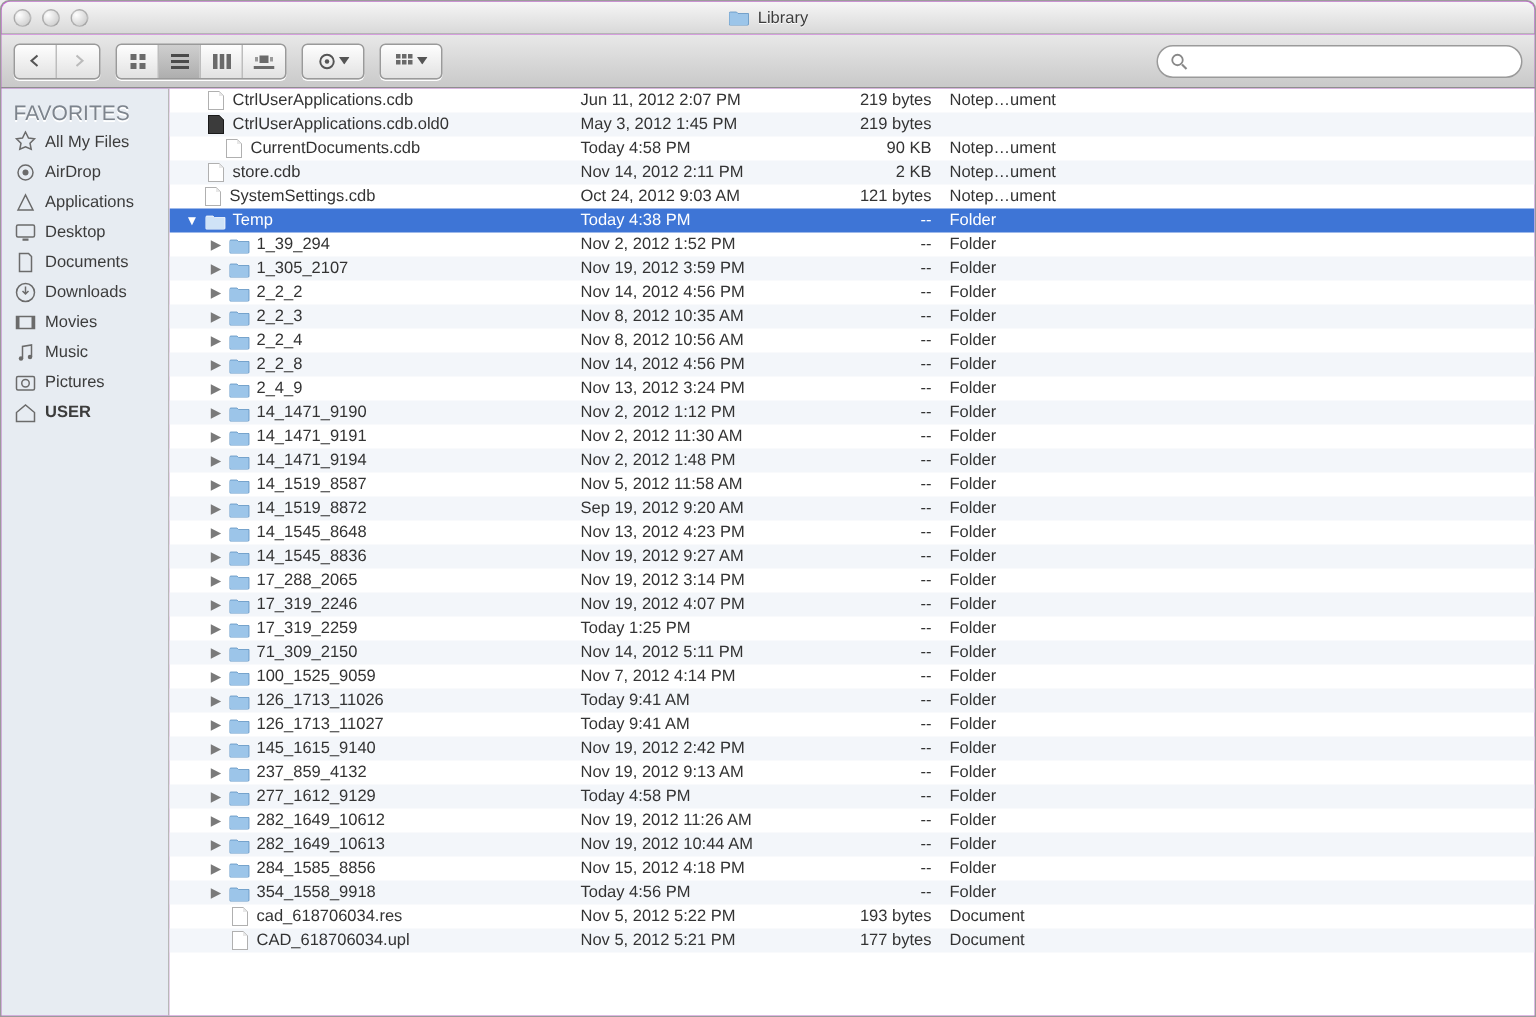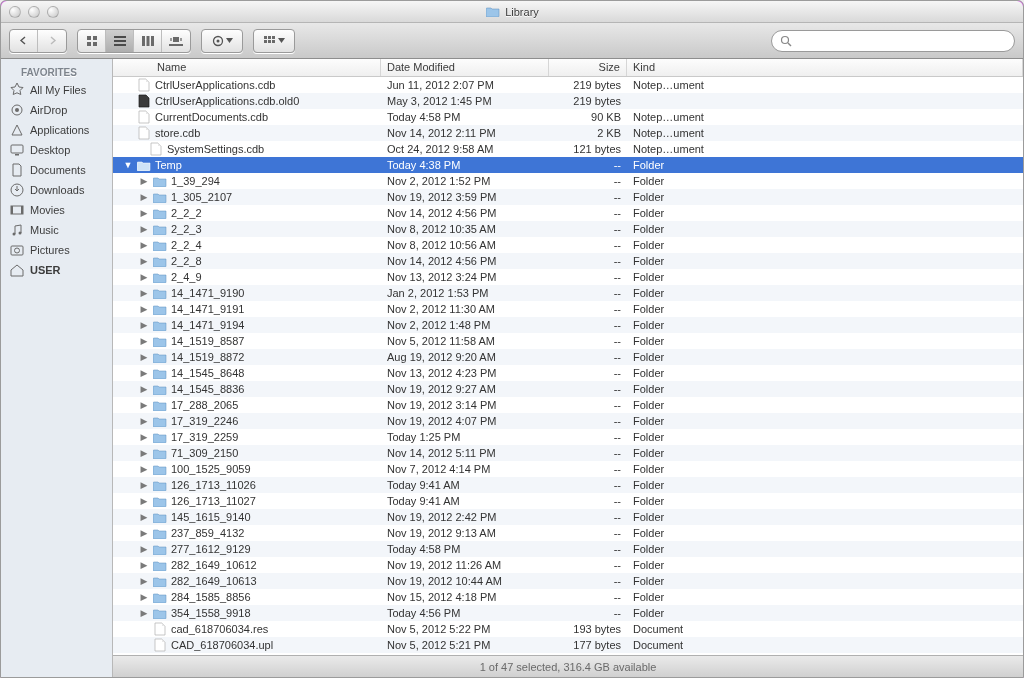--- a/index.html
+++ b/index.html
@@ -21,21 +21,21 @@
 .seg .btn.active { background: linear-gradient(#cfcfcf,#aeaeae); }
 .spacer { flex: 1; }
 .search { width: 244px; height: 22px; border: 1px solid #9a9a9a; border-radius: 11px; background: #fff; display: flex; align-items: center; padding: 0 8px; gap: 4px; color: #888; }
 .search svg { width: 12px; height: 12px; }
 
 
 .body { flex: 1; display: flex; min-height: 0; }
 
 
 .sidebar { width: 112px; background: #e7ecf2; border-right: 1px solid #b8b8b8; padding-top: 4px; }
-.sb-head { color: #7d848d; font-size: 10px; font-weight: bold; padding: 4px 20px 2px; text-shadow: 0 1px 0 #fff; }
+.sb-head { color: #7d848d; font-size: 14px; font-weight: normal; padding: 4px 8px 2px; text-shadow: 0 1px 0 #fff; }
 .sb-item { display: flex; align-items: center; gap: 5px; padding: 2px 8px; color: #3c3c3c; cursor: default; }
 .sb-item .ic { width: 16px; height: 16px; display: flex; align-items: center; justify-content: center; color: #6b6b6b; }
 .sb-item.bold { font-weight: bold; }
 
 
 .main { flex: 1; display: flex; flex-direction: column; min-width: 0; background: #fff; }
 .hdr { height: 18px; background: linear-gradient(#fdfdfd,#efefef); border-bottom: 1px solid #c9c9c9; display: flex; color: #3b3b3b; }
 .hdr .hc { border-right: 1px solid #d6d6d6; padding: 2px 6px; white-space: nowrap; overflow: hidden; }
 .c-name { flex: 0 0 268px; padding-left: 44px !important; }
 .c-date { flex: 0 0 168px; }
@@ -252,26 +252,20 @@
               <svg width="16" height="16" viewBox="0 0 16 16">
                 <path d="M2 8l6-5 6 5v6H2z" fill="none" stroke="#6b6b6b" stroke-width="1"></path>
               </svg>
             </span>
             <span>USER</span>
           </div>
         </div>
     </div>
 
     <div class="main">
-      <div class="hdr">
-        <div class="hc c-name">Name</div>
-        <div class="hc c-date">Date Modified</div>
-        <div class="hc c-size">Size</div>
-        <div class="hc c-kind">Kind</div>
-      </div>
       <div class="rows" id="rows">
           <div class="row">
             <div class="cell c-name-cell" style="padding-left:10px">
               <span class="dis"></span>
               <span class="fic">
                 <svg class="i-file" viewBox="0 0 12 14">
                   <path fill="#fff" stroke="#b0b0b0" stroke-width="0.7" d="M1 1h7l3 3v9H1z"></path>
                   <path fill="#e8e8e8" d="M8 1v3h3"></path>
                 </svg>
               </span>
@@ -288,21 +282,21 @@
                 <svg class="i-file" viewBox="0 0 12 14">
                   <path fill="#3b3b3b" stroke="#1a1a1a" stroke-width="0.7" d="M1 1h7l3 3v9H1z"></path>
                 </svg>
               </span>
               <span>CtrlUserApplications.cdb.old0</span>
             </div>
             <div class="cell c-date-cell">May 3, 2012 1:45 PM</div>
             <div class="cell c-size-cell">219 bytes</div>
           </div>
           <div class="row">
-            <div class="cell c-name-cell" style="padding-left:10px">
+            <div class="cell c-name-cell" style="padding-left:22px">
               <span class="dis"></span>
               <span class="fic">
                 <svg class="i-file" viewBox="0 0 12 14">
                   <path fill="#fff" stroke="#b0b0b0" stroke-width="0.7" d="M1 1h7l3 3v9H1z"></path>
                   <path fill="#e8e8e8" d="M8 1v3h3"></path>
                 </svg>
               </span>
               <span>CurrentDocuments.cdb</span>
             </div>
             <div class="cell c-date-cell">Today 4:58 PM</div>
@@ -318,31 +312,31 @@
                   <path fill="#e8e8e8" d="M8 1v3h3"></path>
                 </svg>
               </span>
               <span>store.cdb</span>
             </div>
             <div class="cell c-date-cell">Nov 14, 2012 2:11 PM</div>
             <div class="cell c-size-cell">2 KB</div>
             <div class="cell c-kind-cell">Notep…ument</div>
           </div>
           <div class="row">
-            <div class="cell c-name-cell" style="padding-left:22px">
+            <div class="cell c-name-cell" style="padding-left:8px">
               <span class="dis"></span>
               <span class="fic">
                 <svg class="i-file" viewBox="0 0 12 14">
                   <path fill="#fff" stroke="#b0b0b0" stroke-width="0.7" d="M1 1h7l3 3v9H1z"></path>
                   <path fill="#e8e8e8" d="M8 1v3h3"></path>
                 </svg>
               </span>
               <span>SystemSettings.cdb</span>
             </div>
-            <div class="cell c-date-cell">Oct 24, 2012 9:58 AM</div>
+            <div class="cell c-date-cell">Oct 24, 2012 9:03 AM</div>
             <div class="cell c-size-cell">121 bytes</div>
             <div class="cell c-kind-cell">Notep…ument</div>
           </div>
           <div class="row sel">
             <div class="cell c-name-cell" style="padding-left:10px">
               <span class="dis">▼</span>
               <span class="fic">
                 <svg class="i-folder" viewBox="0 0 14 11">
                   <path fill="#cfe3f7" stroke="#fff" stroke-width="0.5" d="M1 2h4l1 1h7v7a1 1 0 0 1-1 1H1a1 1 0 0 1-1-1V3a1 1 0 0 1 1-1z"></path>
                 </svg>
@@ -454,21 +448,21 @@
           <div class="row">
             <div class="cell c-name-cell" style="padding-left:26px">
               <span class="dis">▶</span>
               <span class="fic">
                 <svg class="i-folder" viewBox="0 0 14 11">
                   <path fill="#9cc5e9" stroke="#5a8fbf" stroke-width="0.5" d="M1 2h4l1 1h7v7a1 1 0 0 1-1 1H1a1 1 0 0 1-1-1V3a1 1 0 0 1 1-1z"></path>
                 </svg>
               </span>
               <span>14_1471_9190</span>
             </div>
-            <div class="cell c-date-cell">Jan 2, 2012 1:53 PM</div>
+            <div class="cell c-date-cell">Nov 2, 2012 1:12 PM</div>
             <div class="cell c-size-cell">--</div>
             <div class="cell c-kind-cell">Folder</div>
           </div>
           <div class="row">
             <div class="cell c-name-cell" style="padding-left:26px">
               <span class="dis">▶</span>
               <span class="fic">
                 <svg class="i-folder" viewBox="0 0 14 11">
                   <path fill="#9cc5e9" stroke="#5a8fbf" stroke-width="0.5" d="M1 2h4l1 1h7v7a1 1 0 0 1-1 1H1a1 1 0 0 1-1-1V3a1 1 0 0 1 1-1z"></path>
                 </svg>
@@ -510,21 +504,21 @@
           <div class="row">
             <div class="cell c-name-cell" style="padding-left:26px">
               <span class="dis">▶</span>
               <span class="fic">
                 <svg class="i-folder" viewBox="0 0 14 11">
                   <path fill="#9cc5e9" stroke="#5a8fbf" stroke-width="0.5" d="M1 2h4l1 1h7v7a1 1 0 0 1-1 1H1a1 1 0 0 1-1-1V3a1 1 0 0 1 1-1z"></path>
                 </svg>
               </span>
               <span>14_1519_8872</span>
             </div>
-            <div class="cell c-date-cell">Aug 19, 2012 9:20 AM</div>
+            <div class="cell c-date-cell">Sep 19, 2012 9:20 AM</div>
             <div class="cell c-size-cell">--</div>
             <div class="cell c-kind-cell">Folder</div>
           </div>
           <div class="row">
             <div class="cell c-name-cell" style="padding-left:26px">
               <span class="dis">▶</span>
               <span class="fic">
                 <svg class="i-folder" viewBox="0 0 14 11">
                   <path fill="#9cc5e9" stroke="#5a8fbf" stroke-width="0.5" d="M1 2h4l1 1h7v7a1 1 0 0 1-1 1H1a1 1 0 0 1-1-1V3a1 1 0 0 1 1-1z"></path>
                 </svg>
@@ -769,17 +763,16 @@
                   <path fill="#e8e8e8" d="M8 1v3h3"></path>
                 </svg>
               </span>
               <span>CAD_618706034.upl</span>
             </div>
             <div class="cell c-date-cell">Nov 5, 2012 5:21 PM</div>
             <div class="cell c-size-cell">177 bytes</div>
             <div class="cell c-kind-cell">Document</div>
           </div>
         </div>
-      <div class="status">1 of 47 selected, 316.4 GB available</div>
     </div>
   </div>
 
 </div>
 
 </body></html>

